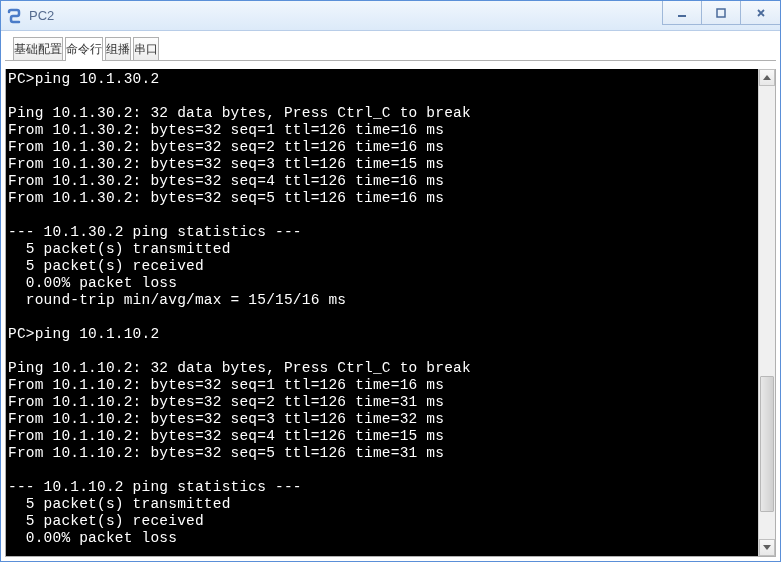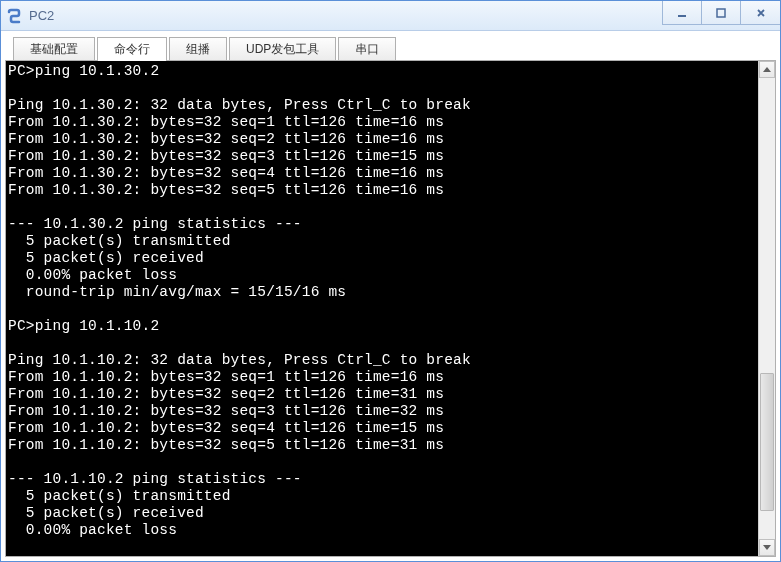--- a/index.html
+++ b/index.html
@@ -77,21 +77,21 @@
       padding: 4px 4px 4px 4px;
     }
     .tabs {
       display: flex;
       height: 26px;
       border-bottom: 1px solid #b0b0b0;
       background: #fff;
       padding-left: 8px;
     }
     .tab {
-      padding: 3px 16px;
+      padding: 3px 0;
       font-size: 12px;
       border: 1px solid #b0b0b0;
       border-bottom: none;
       background: linear-gradient(to bottom, #fdfdfd, #ececec);
       margin-right: 2px;
       margin-top: 2px;
       cursor: pointer;
       color: #333;
       display: flex;
       align-items: center;
@@ -108,21 +108,21 @@
       position: absolute;
       left: 0;
       right: 0;
       bottom: -1px;
       height: 1px;
       background: #fff;
     }
     .terminal-wrap {
       flex: 1;
       display: flex;
-      margin-top: 0;
+      margin-top: 8px;
       border: 1px solid #b0b0b0;
       border-top: none;
       background: #fff;
     }
     .terminal {
       flex: 1;
       background: #000;
       color: #fff;
       font-family: "Courier New", Consolas, monospace;
       font-size: 14.5px;
@@ -202,23 +202,20 @@
       <div class="tab">
           <span>基础配置</span>
         </div>
       <div class="tab active">
           <span>命令行</span>
         </div>
       <div class="tab">
           <span>组播</span>
         </div>
       <div class="tab">
-          <span>UDP发包工具</span>
-        </div>
-      <div class="tab">
           <span>串口</span>
         </div>
     </div>
 
     <div class="terminal-wrap">
       <div class="terminal" id="terminal">PC&gt;ping 10.1.30.2
 
 Ping 10.1.30.2: 32 data bytes, Press Ctrl_C to break
 From 10.1.30.2: bytes=32 seq=1 ttl=126 time=16 ms
 From 10.1.30.2: bytes=32 seq=2 ttl=126 time=16 ms

